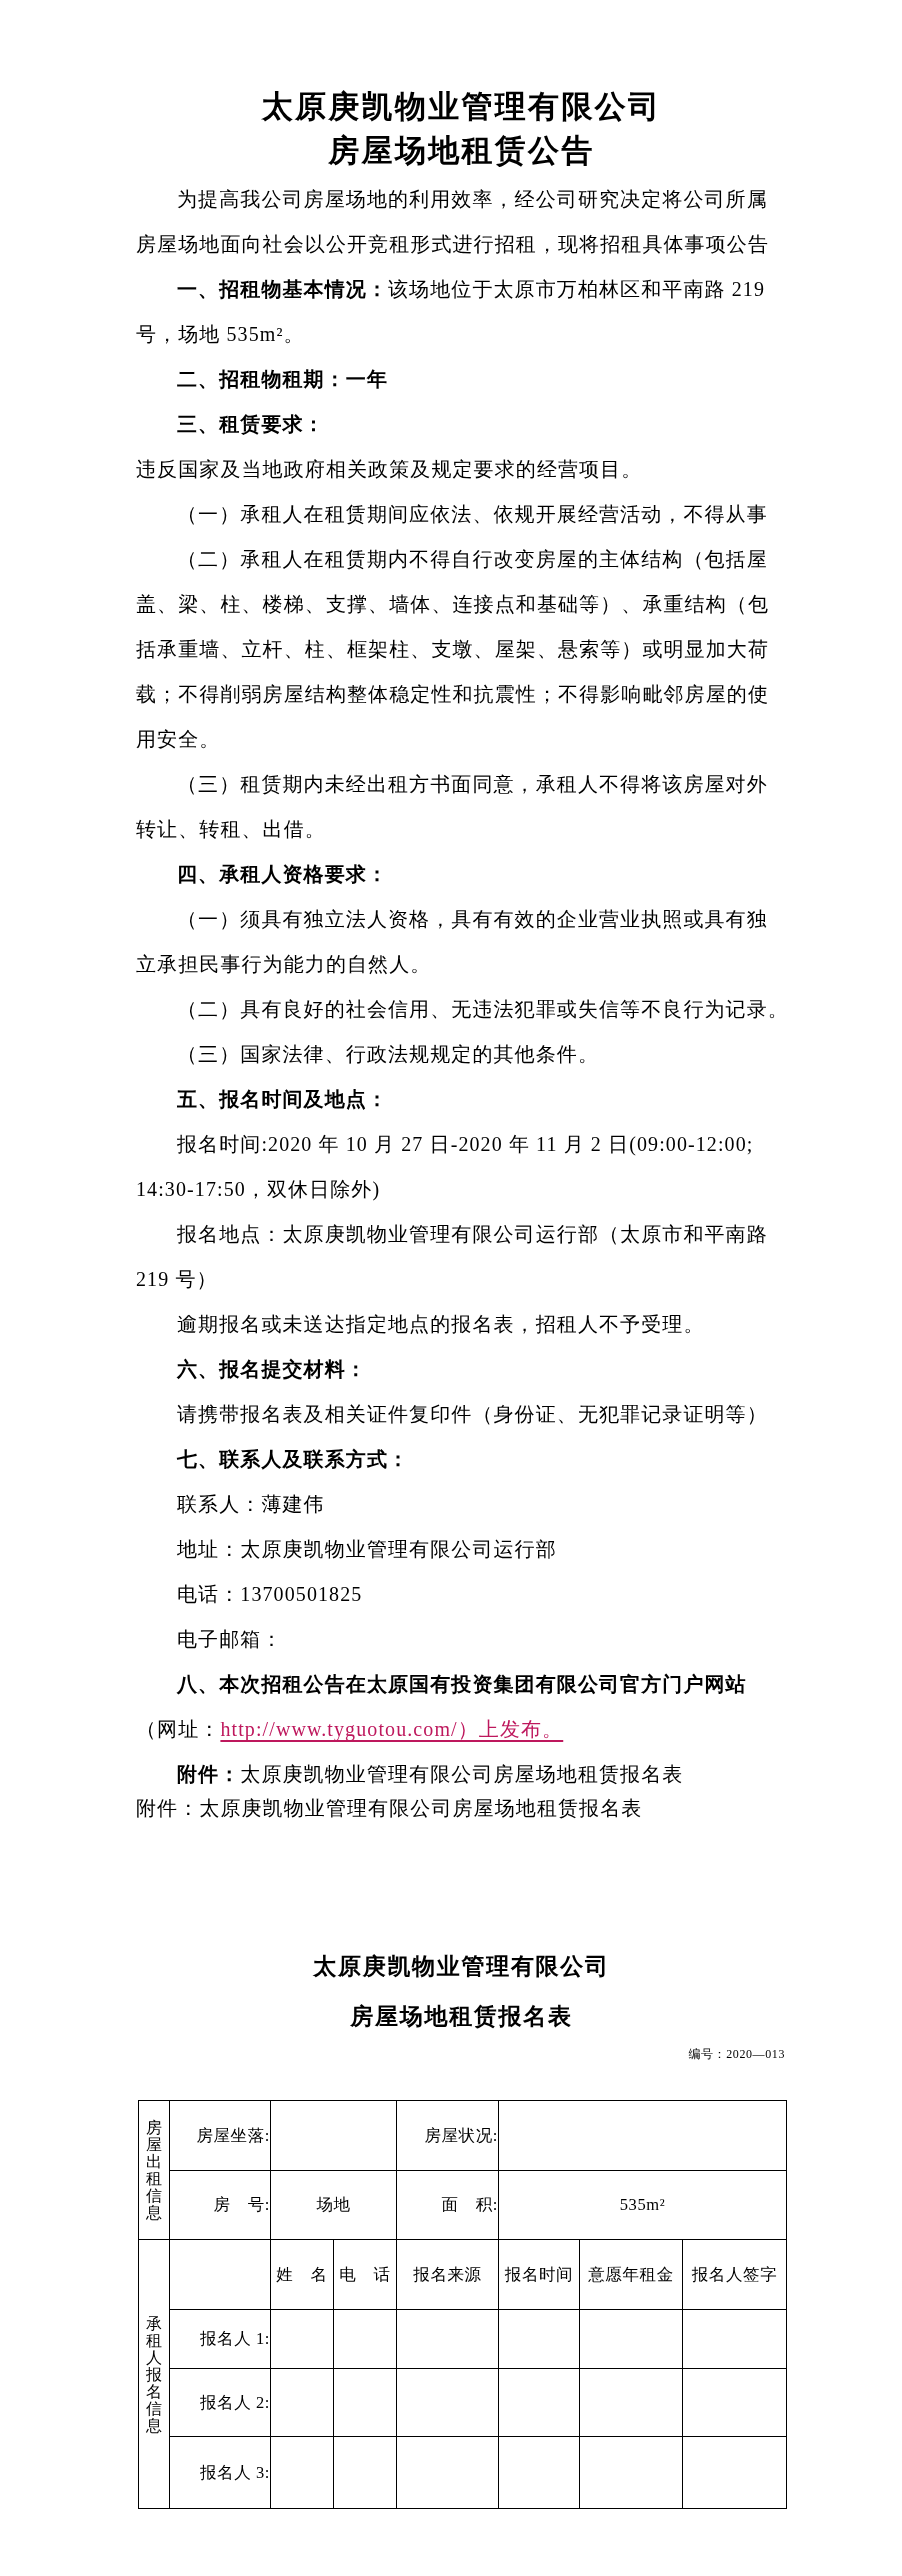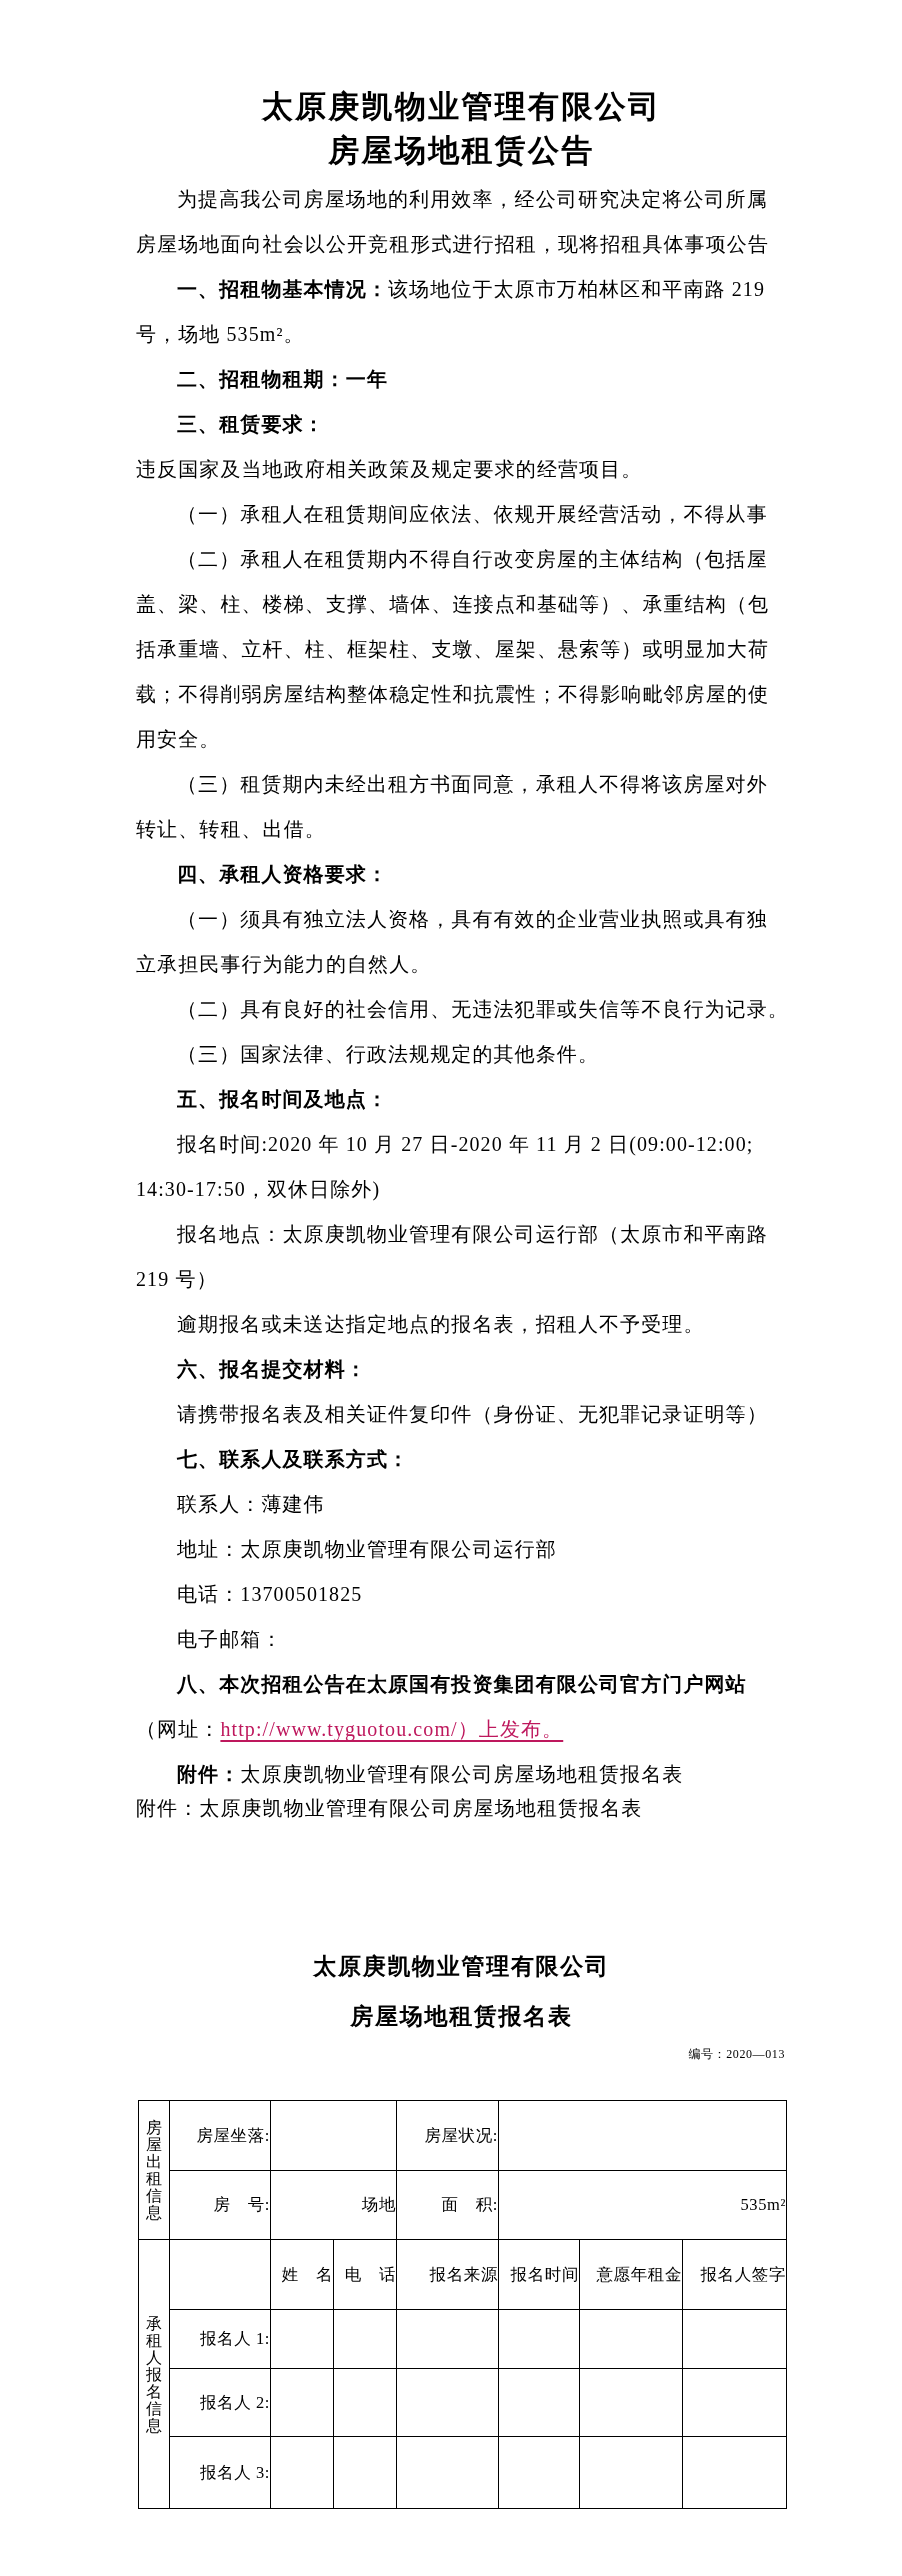--- a/index.html
+++ b/index.html
@@ -35,21 +35,21 @@
   table.form{
     position:absolute;top:2067px;left:138px;width:648px;
     border-collapse:collapse;table-layout:fixed;
     border:1.7px solid #000;
     font-size:16.5px;letter-spacing:0.6px;margin-top:33px;
   }
   table.form td{border:1.1px solid #000;padding:0;vertical-align:middle;overflow:hidden;}
   tr.r1{height:70px;} tr.r2{height:69px;} tr.r3{height:70px;}
   tr.r4{height:59px;} tr.r5{height:68px;} tr.r6{height:72px;}
   td.lab{text-align:right;padding-left:6.8px;}
-  td.cen{text-align:right;}
+  td.cen{text-align:center;}
   td.vcell{text-align:center;}
   .vtext{
     width:17px;margin:0 auto;line-height:17px;font-size:16px;
     word-break:break-all;text-align:center;letter-spacing:0;white-space:normal;
   }
 </style>
 </head>
 <body>
 
 <div class="page">

